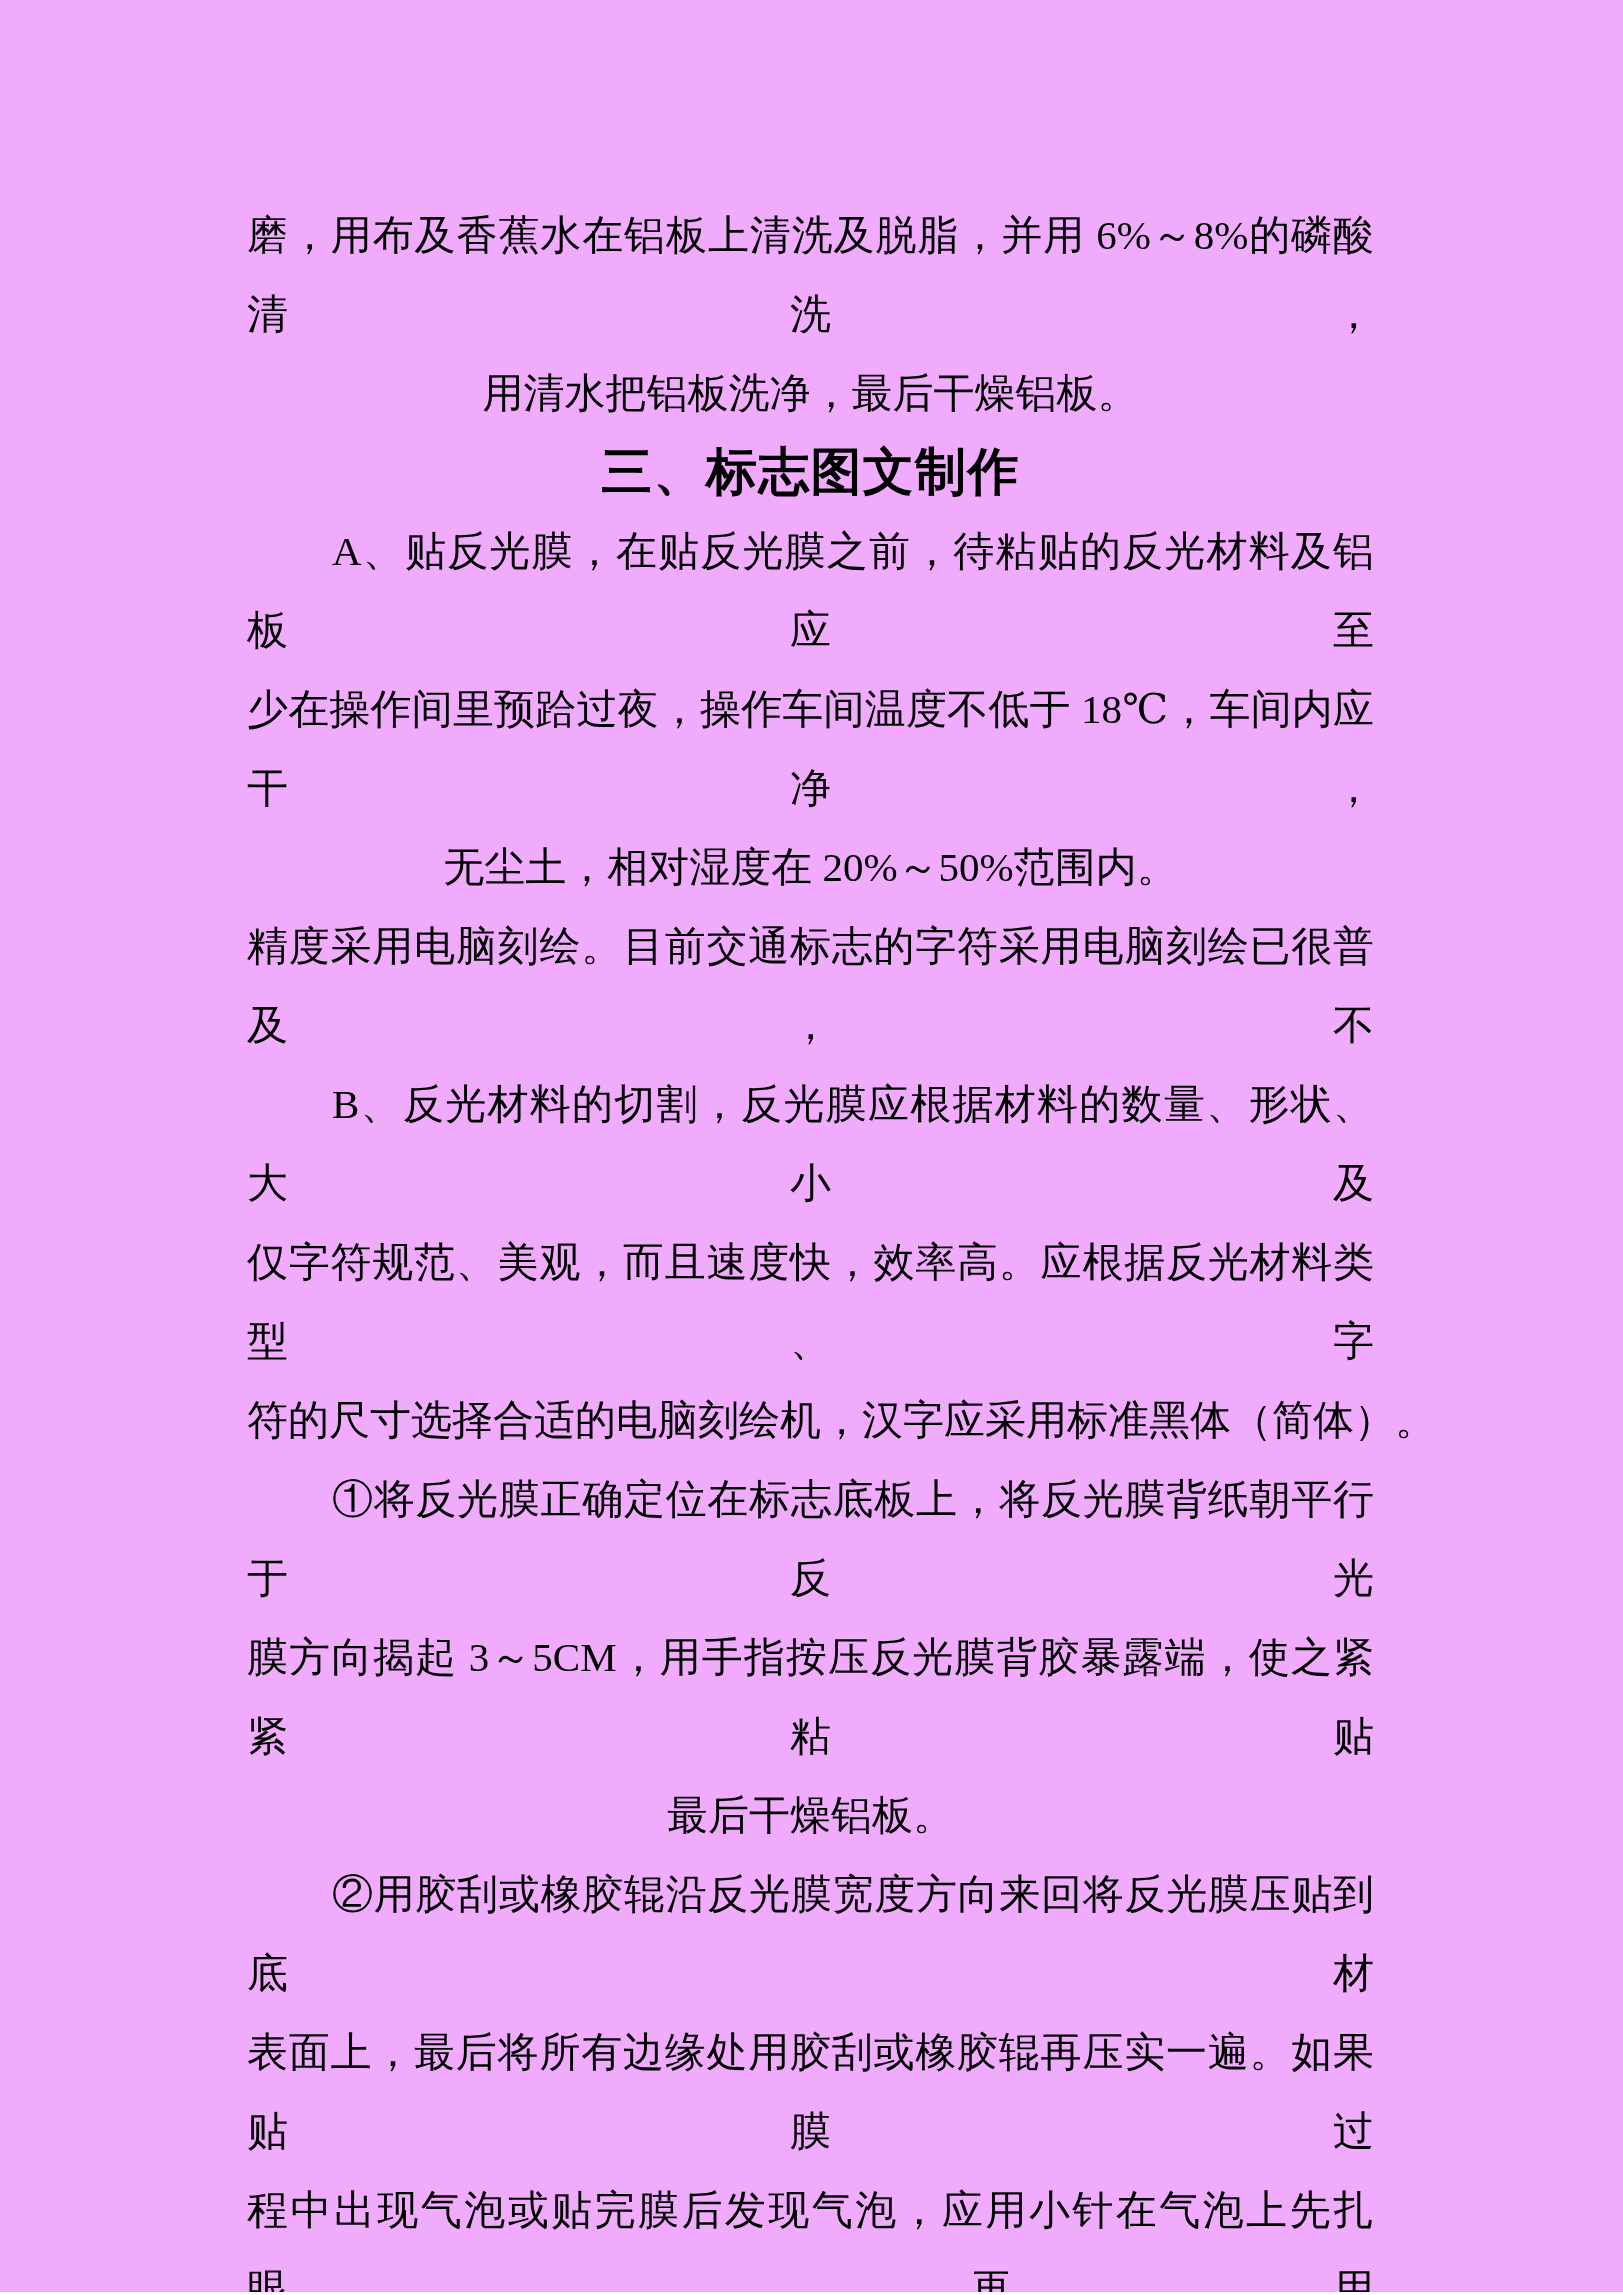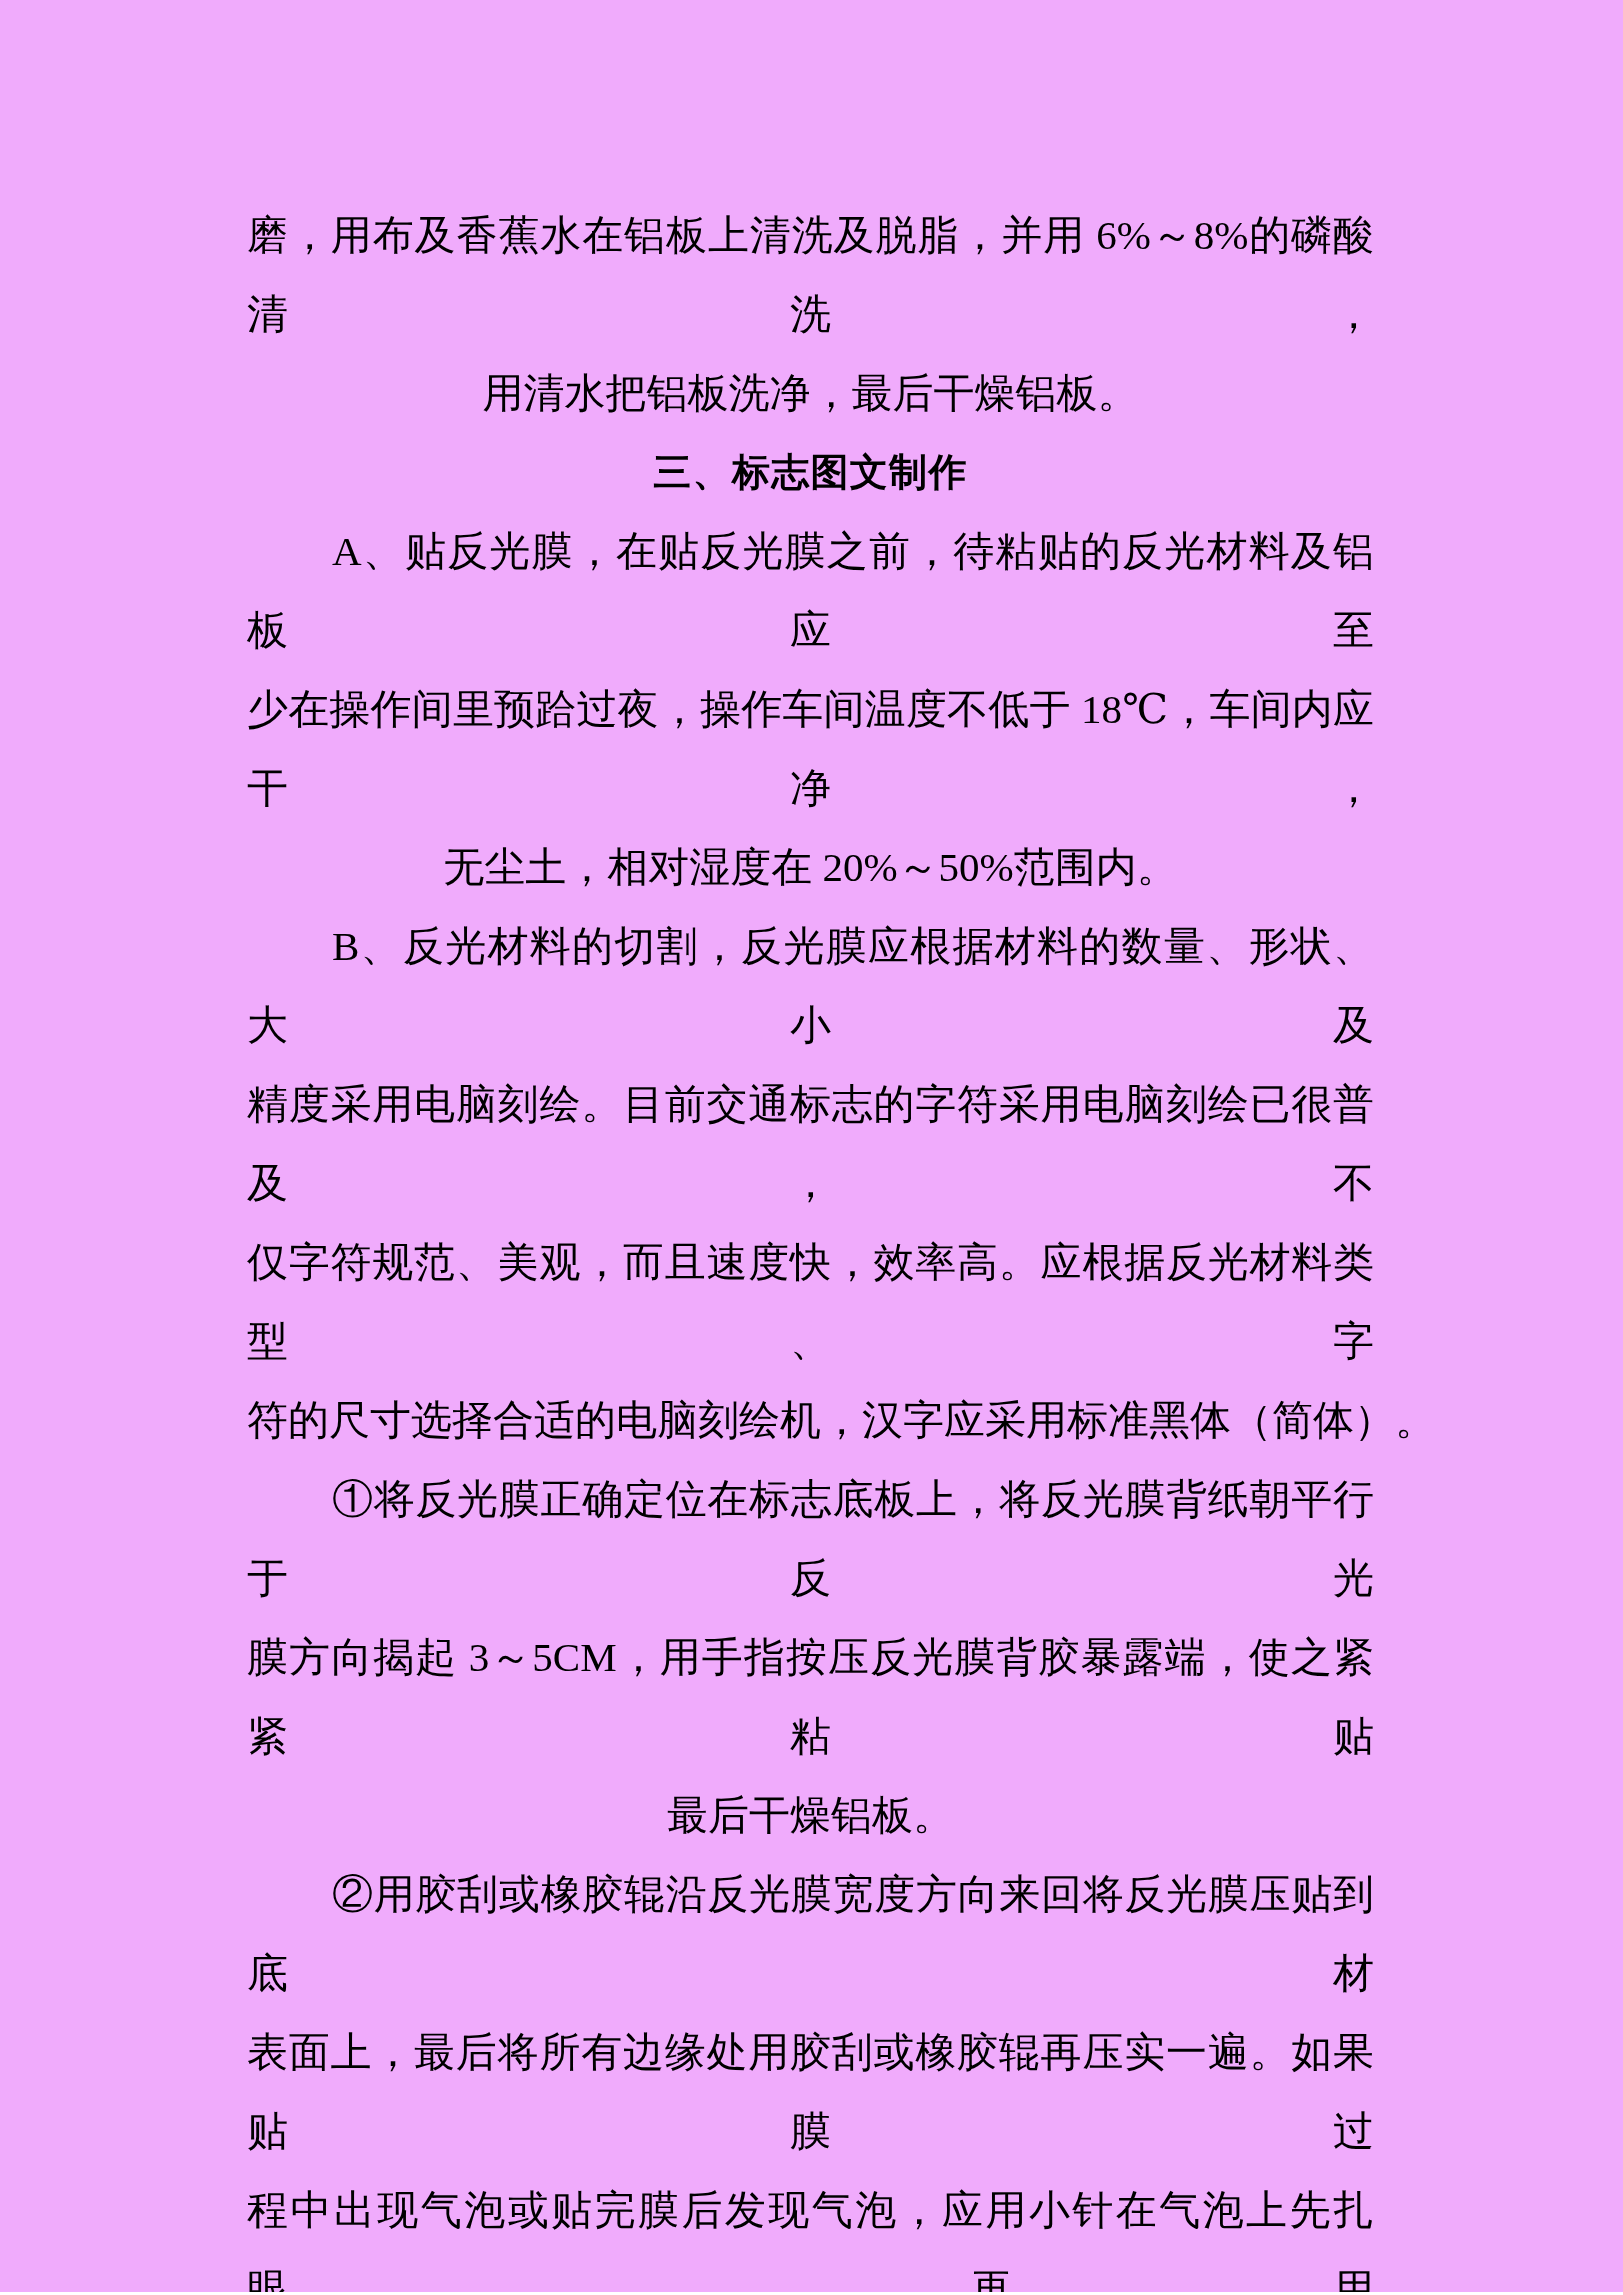--- a/index.html
+++ b/index.html
@@ -38,21 +38,21 @@
   .line.indent {
     text-indent: 85px;
   }
   
   .line.justify {
     white-space: normal;
     text-align: justify;
     text-align-last: justify;
   }
   .heading {
-    font-size: 38px;
+    font-size: 51px;
     line-height: 79px;
     font-weight: bold;
     text-align: center;
     letter-spacing: 1.3px;
     white-space: pre;
   }
 </style>
 </head>
 <body style="background: rgb(255, 255, 255); color: rgb(0, 0, 0);">
 
@@ -66,22 +66,22 @@
 
     <div class="heading">三、标志图文制作</div>
 
     <div>
       <div class="line indent justify">A、贴反光膜，在贴反光膜之前，待粘贴的反光材料及铝板应至</div>
       <div class="line justify">少在操作间里预跲过夜，操作车间温度不低于 18℃，车间内应干净，</div>
       <div class="line">无尘土，相对湿度在 20%～50%范围内。</div>
     </div>
 
     <div>
+      <div class="line justify">精度采用电脑刻绘。目前交通标志的字符采用电脑刻绘已很普及，不</div>
       <div class="line indent justify">B、反光材料的切割，反光膜应根据材料的数量、形状、大小及</div>
-      <div class="line justify">精度采用电脑刻绘。目前交通标志的字符采用电脑刻绘已很普及，不</div>
       <div class="line justify">仅字符规范、美观，而且速度快，效率高。应根据反光材料类型、字</div>
       <div class="line">符的尺寸选择合适的电脑刻绘机，汉字应采用标准黑体（简体）。</div>
     </div>
 
 
     <div>
       <div class="line indent justify">①将反光膜正确定位在标志底板上，将反光膜背纸朝平行于反光</div>
       <div class="line justify">膜方向揭起 3～5CM，用手指按压反光膜背胶暴露端，使之紧紧粘贴</div>
       <div class="line">最后干燥铝板。</div>
     </div>

